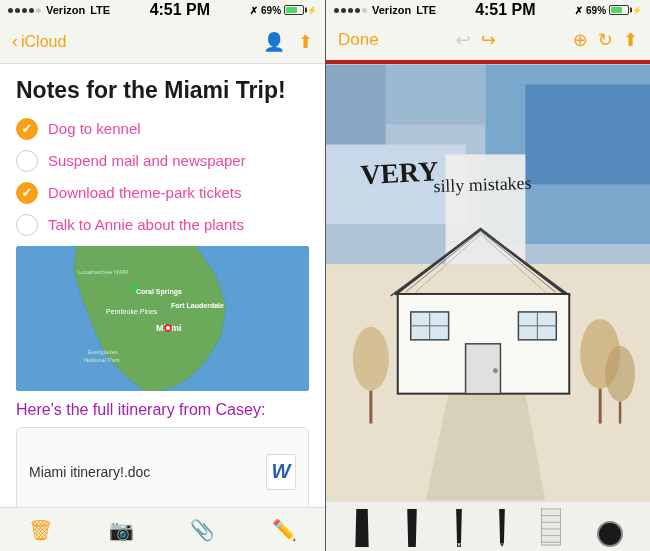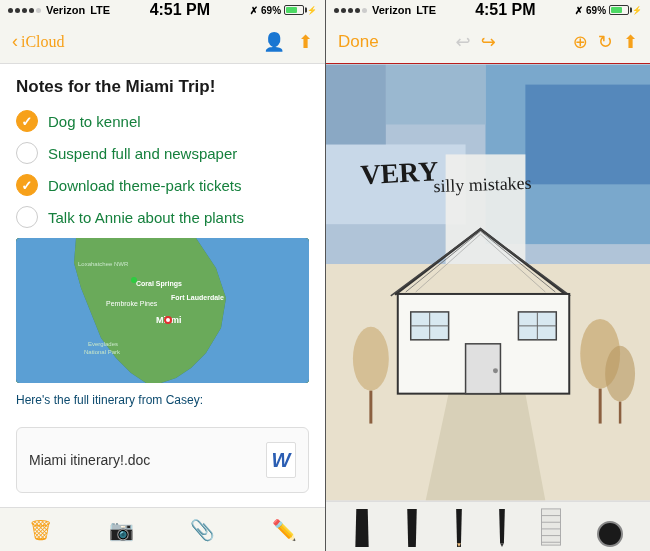--- a/index.html
+++ b/index.html
@@ -66,41 +66,41 @@
       align-items: center;
       justify-content: space-between;
       padding: 0 12px;
       flex-shrink: 0;
     }
     .icloud-back {
       display: flex; align-items: center; gap: 3px;
       color: #f7a11a; font-size: 16px;
     }
     .back-arrow { font-size: 18px; }
-    .icloud-label { font-size: 16px; font-family: Liberation Serif, serif; }
+    .icloud-label { font-size: 16px; }
     .nav-right-icons { display: flex; gap: 12px; align-items: center; }
     .nav-icon { color: #f7a11a; font-size: 18px; }
 
     .note-content {
       flex: 1;
       background: #fff;
       overflow-y: auto;
       padding: 12px 16px;
     }
     .note-title {
-      font-size: 17px;
+      font-size: 23px;
       font-weight: 700;
       color: #1a1a1a;
       margin-bottom: 12px;
       line-height: 1.3;
     }
 
     .checklist-item {
       display: flex; align-items: center; gap: 10px;
-      margin-bottom: 10px; font-size: 15px; color: #15803d;
+      margin-bottom: 10px; font-size: 15px; color: #ec4899;
     }
     .check-circle {
       width: 22px; height: 22px; border-radius: 50%;
       border: 1.5px solid #ccc;
       display: flex; align-items: center; justify-content: center;
       flex-shrink: 0;
     }
     .check-circle.checked { background: #f7a11a; border-color: #f7a11a; }
     .check-circle.checked::after { content: '✓'; color: #fff; font-size: 13px; font-weight: 700; }
 
@@ -109,26 +109,26 @@
       background: #2d5c2d;
       margin: 8px 0;
       border-radius: 4px;
       overflow: hidden;
       position: relative;
     }
     
     .map-container svg { width: 100%; height: 100%; }
 
     .itinerary-label {
-      font-size: 12px; color: #0c4a6e;
-      margin: 10px 0 20px;
+      font-size: 16px; color: #a21caf;
+      margin: 10px 0 8px;
     }
     .doc-attachment {
       border: 1px solid #ddd; border-radius: 6px;
-      padding: 14px 12px;
+      padding: 26px 12px;
       display: flex; align-items: center; justify-content: space-between;
       background: #fafafa;
       gap: 16px;
     }
     .doc-name { font-size: 14px; color: #333; }
     .word-icon {
       width: 30px; height: 36px;
       background: #fff;
       border: 1px solid #ddd; border-radius: 2px;
       display: flex; align-items: center; justify-content: center;
@@ -145,21 +145,21 @@
     }
     .toolbar-icon { font-size: 20px; color: #f7a11a; }
 
     
     .phone-right {
       border-left: 1px solid #555;
     }
     .phone-right .nav-bar {
       height: 44px;
       background: #f5f5f0;
-      border-bottom: 1px solid #b91c1c;
+      border-bottom: 4px solid #b91c1c;
       display: flex; align-items: center;
       justify-content: space-between;
       padding: 0 12px;
       flex-shrink: 0;
     }
     .done-btn { color: #f7a11a; font-size: 17px; }
     .nav-center-icons { display: flex; gap: 10px; align-items: center; }
     .nav-center-icon { font-size: 18px; color: #f7a11a; }
     .nav-center-icon.disabled { color: #ccc; }
     .nav-right-group { display: flex; gap: 10px; align-items: center; }
@@ -231,21 +231,21 @@
 
   <div class="note-content">
     <div class="note-title">Notes for the Miami Trip!</div>
 
     <div class="checklist-item">
       <div class="check-circle checked"></div>
       <span>Dog to kennel</span>
     </div>
     <div class="checklist-item">
       <div class="check-circle"></div>
-      <span>Suspend full and newspaper</span>
+      <span>Suspend mail and newspaper</span>
     </div>
     <div class="checklist-item">
       <div class="check-circle checked"></div>
       <span>Download theme-park tickets</span>
     </div>
     <div class="checklist-item">
       <div class="check-circle"></div>
       <span>Talk to Annie about the plants</span>
     </div>
 

